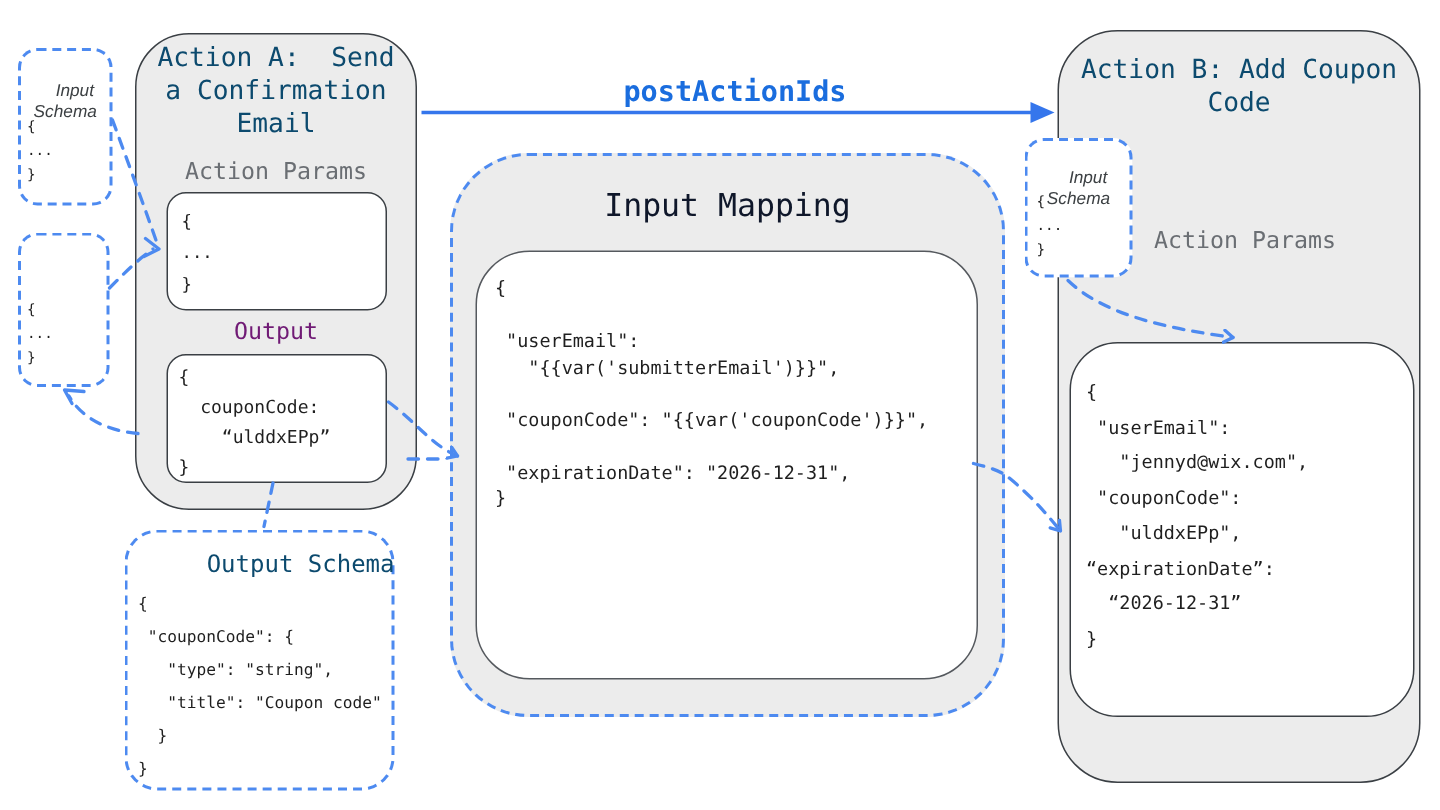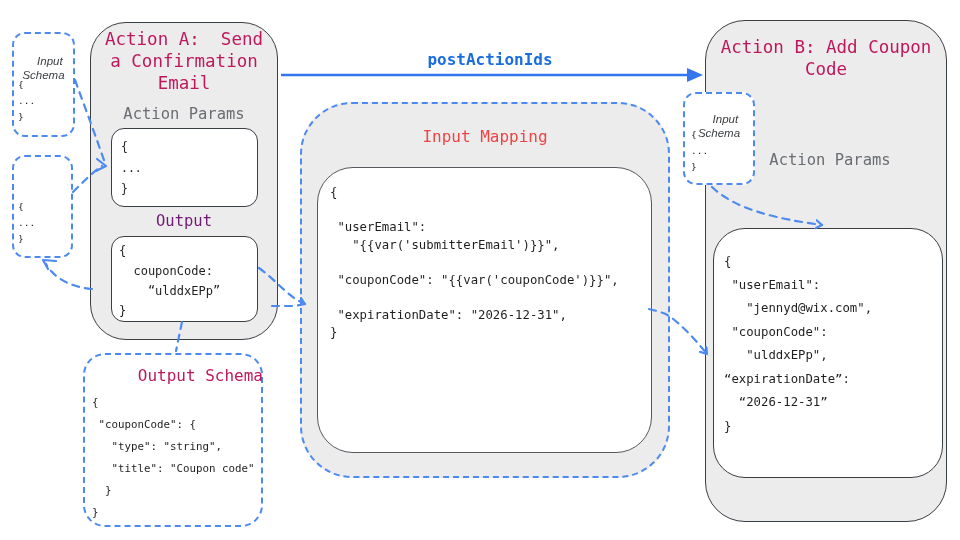--- a/index.html
+++ b/index.html
@@ -1,21 +1,21 @@
 <!DOCTYPE html>
 <html><head>
 <meta charset="utf-8">
 <style>
   html,body{margin:0;padding:0;background:#fff;}
   #stage{position:relative;width:960px;height:540px;background:#fff;overflow:hidden;
          font-family:"Liberation Sans",sans-serif;}
   .gray-box{position:absolute;background:#ececec;border:1.6px solid #3a3f44;box-sizing:border-box;}
   .white-box{position:absolute;background:#fff;border:1.3px solid #3a3f44;box-sizing:border-box;}
   .dashed-box{position:absolute;background:#fff;border:2.5px dashed #4d8af0;box-sizing:border-box;}
-  .title{position:absolute;color:#be185d;text-align:center;white-space:pre;margin:0;}
+  .title{position:absolute;color:#0c4a6e;text-align:center;white-space:pre;margin:0;}
   .small-label{position:absolute;color:#3c4043;text-align:center;white-space:pre;
                font-size:11.5px;line-height:14px;font-style:italic;}
   .code{position:absolute;margin:0;font-family:"DejaVu Sans Mono",monospace;color:#1f1f1f;
         white-space:pre;}
   .blue{color:#1a6dde;}
   svg{position:absolute;left:0;top:0;pointer-events:none;}
 </style>
 </head>
 <body>
 
@@ -54,21 +54,21 @@
   <div class="dashed-box" style="left:683px;top:92px;width:72px;height:93px;border-radius:13px;"></div>
   <div class="small-label" style="left:683px;top:98px;width:72px;">
     <span>Input
 Schema</span>
   </div>
   <pre class="code" style="left:691px;top:127px;font-size:9.5px;line-height:16px;">{
 ...
 }</pre>
 
   <div class="dashed-box" style="left:300px;top:102px;width:370px;height:376px;border-radius:52px;background:#ececec;"></div>
-  <pre class="title" style="left:300px;top:124px;width:370px;font-size:16px;line-height:26px;color:#ef4444;font-weight:500;">Input Mapping</pre>
+  <pre class="title" style="left:300px;top:124px;width:370px;font-size:21px;line-height:26px;color:#0f172a;font-weight:500;">Input Mapping</pre>
   <div class="white-box" style="left:317px;top:167px;width:335px;height:286px;border-radius:36px;border-color:#55595e;"></div>
   <pre class="code" style="left:330px;top:184px;font-size:12.3px;line-height:17.5px;">{
 
  "userEmail":
    "{{var('submitterEmail')}}",
 
  "couponCode": "{{var('couponCode')}}",
 
  "expirationDate": "2026-12-31",
 }</pre>
@@ -89,21 +89,21 @@
 
   <div class="dashed-box" style="left:83px;top:353px;width:180px;height:174px;border-radius:22px;"></div>
   <pre class="title" style="left:83px;top:366px;width:180px;font-size:16px;line-height:20px;text-align:right;">Output Schema</pre>
   <pre class="code" style="left:92px;top:392px;font-size:10.8px;line-height:22px;">{
  "couponCode": {
    "type": "string",
    "title": "Coupon code"
   }
 }</pre>
 
-  <div class="code blue" style="left:300px;top:50px;width:380px;text-align:center;font-size:16px;font-weight:bold;position:absolute;">postActionIds</div>
+  <div class="code blue" style="left:300px;top:50px;width:380px;text-align:center;font-size:19px;font-weight:bold;position:absolute;">postActionIds</div>
 
   <svg width="960" height="540" viewBox="0 0 960 540">
     <defs>
       <marker id="chev" markerWidth="12" markerHeight="12" refX="7" refY="5" orient="auto" markerUnits="userSpaceOnUse">
         <path d="M1,1 L7,5 L1,9" fill="none" stroke="#4d8af0" stroke-width="2.2" stroke-linecap="round" stroke-linejoin="round"></path>
       </marker>
     </defs>
 
     <line x1="281" y1="75" x2="689" y2="75" stroke="#3576ec" stroke-width="2.4"></line>
     <path d="M703,75 L687,68 L687,82 Z" fill="#3576ec"></path>

